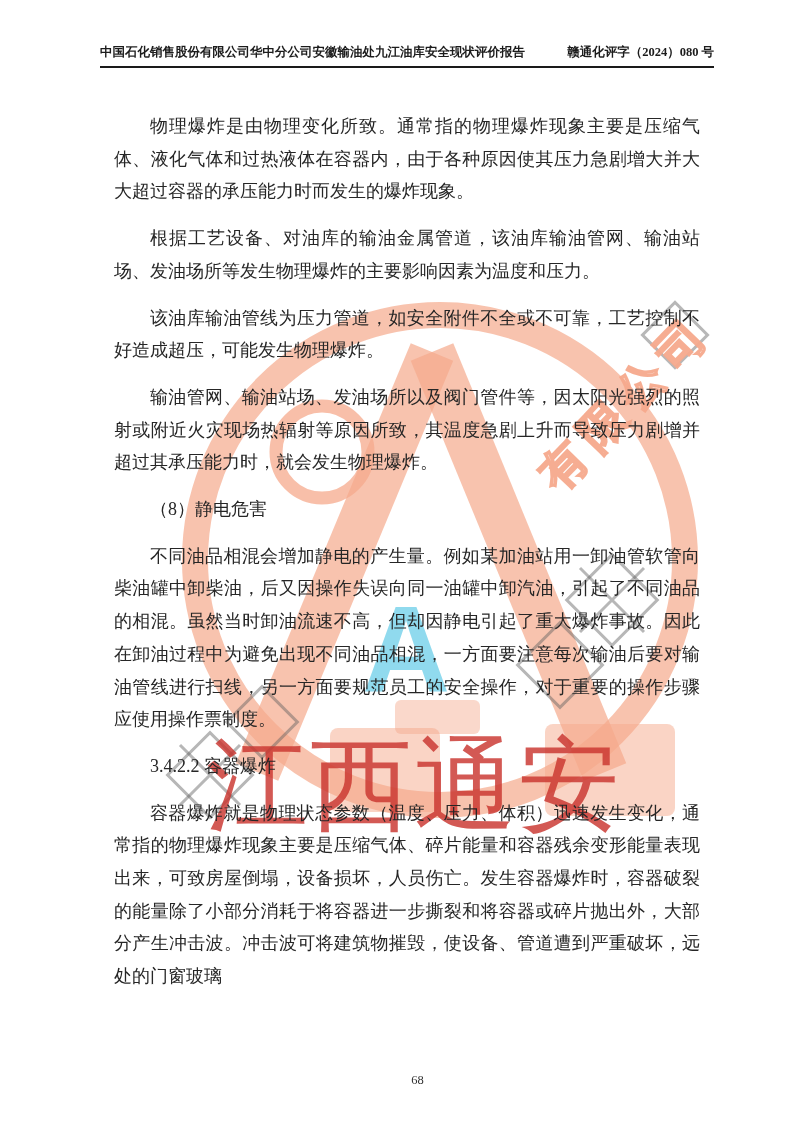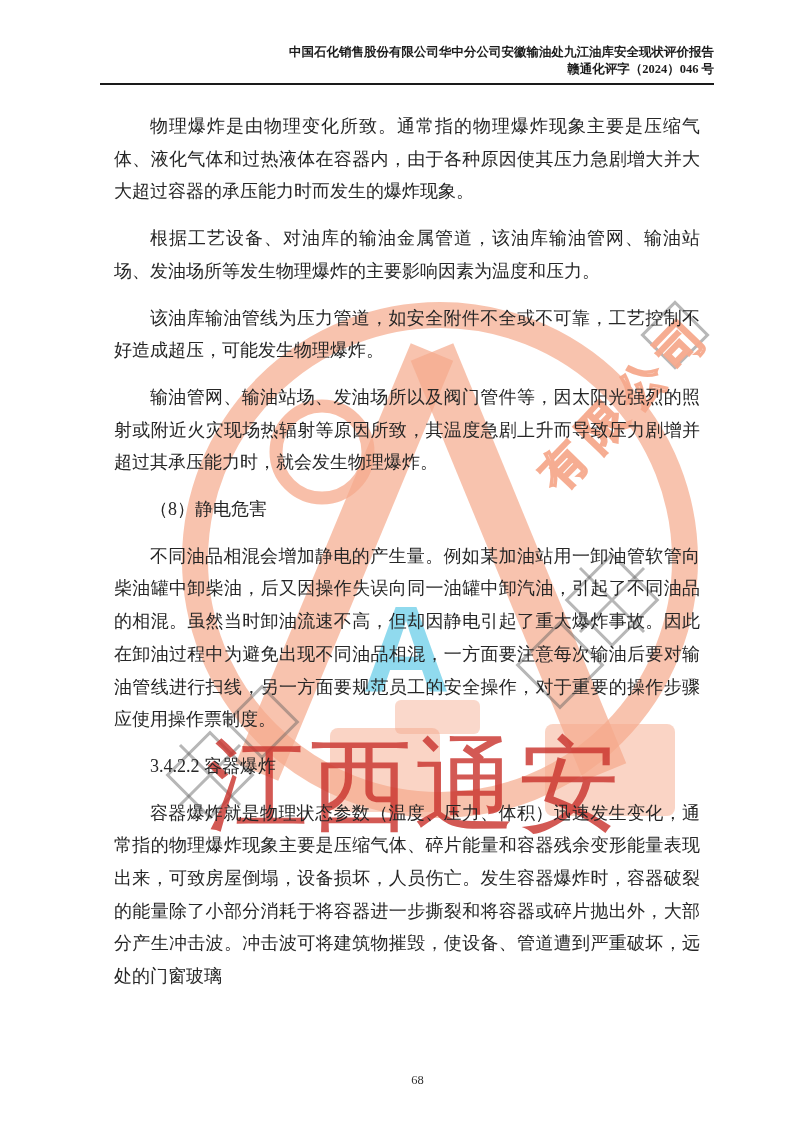--- a/index.html
+++ b/index.html
@@ -12,21 +12,20 @@
     font-family:"Liberation Serif","DejaVu Serif",serif;
     color:#262626;
   }
   
   .header{
     position:absolute;left:100px;right:79px;top:44px;
     display:flex;justify-content:space-between;align-items:flex-end;
     font-size:12.5px;font-weight:700;color:#1c1c1c;
     padding-bottom:5px;border-bottom:2px solid #1a1a1a;
     z-index:2;
-    flex-direction:column;
   }
   .header .h-left{white-space:nowrap;}
   .header .h-right{white-space:nowrap;}
   
   .content{
     position:absolute;left:100px;right:79px;top:96px;
     z-index:2;
     font-size:18px;line-height:32.7px;
     text-align:justify;text-justify:inter-ideograph;
   }
@@ -87,21 +86,21 @@
       <rect x="237" y="697" width="50" height="50" transform="rotate(45 262 722)"></rect>
     </g>
   </svg>
 
   <div class="wm-red">江西通安</div>
   <div class="wm-diag">有限公司</div>
   <div class="wm-cyan">A</div>
 
   <div class="header">
     <span class="h-left">中国石化销售股份有限公司华中分公司安徽输油处九江油库安全现状评价报告</span>
-    <span class="h-right">赣通化评字（2024）046 号</span>
+    <span class="h-right">赣通化评字（2024）080 号</span>
   </div>
 
   <div class="content">
     <p>物理爆炸是由物理变化所致。通常指的物理爆炸现象主要是压缩气体、液化气体和过热液体在容器内，由于各种原因使其压力急剧增大并大大超过容器的承压能力时而发生的爆炸现象。</p>
     <p>根据工艺设备、对油库的输油金属管道，该油库输油管网、输油站场、发油场所等发生物理爆炸的主要影响因素为温度和压力。</p>
     <p>该油库输油管线为压力管道，如安全附件不全或不可靠，工艺控制不好造成超压，可能发生物理爆炸。</p>
     <p>输油管网、输油站场、发油场所以及阀门管件等，因太阳光强烈的照射或附近火灾现场热辐射等原因所致，其温度急剧上升而导致压力剧增并超过其承压能力时，就会发生物理爆炸。</p>
     <p>（8）静电危害</p>
     <p>不同油品相混会增加静电的产生量。例如某加油站用一卸油管软管向柴油罐中卸柴油，后又因操作失误向同一油罐中卸汽油，引起了不同油品的相混。虽然当时卸油流速不高，但却因静电引起了重大爆炸事故。因此在卸油过程中为避免出现不同油品相混，一方面要注意每次输油后要对输油管线进行扫线，另一方面要规范员工的安全操作，对于重要的操作步骤应使用操作票制度。</p>
     <p>3.4.2.2 容器爆炸</p>

